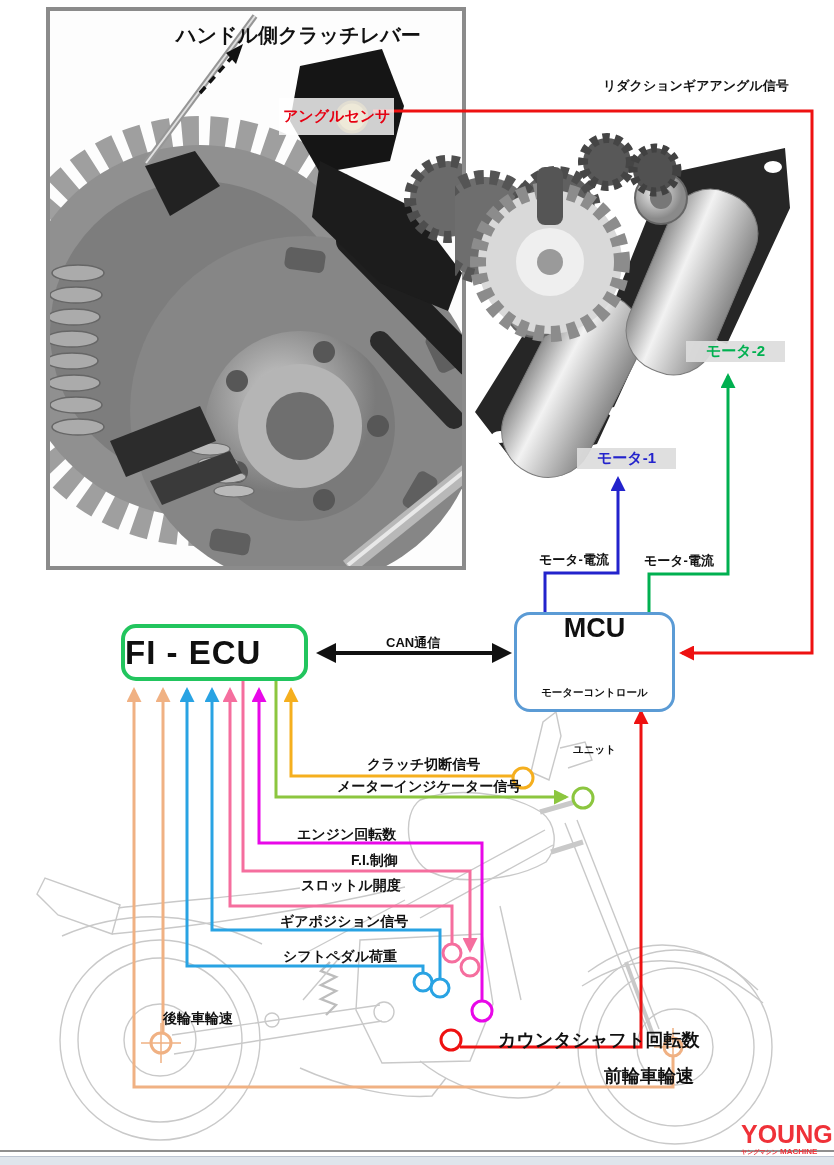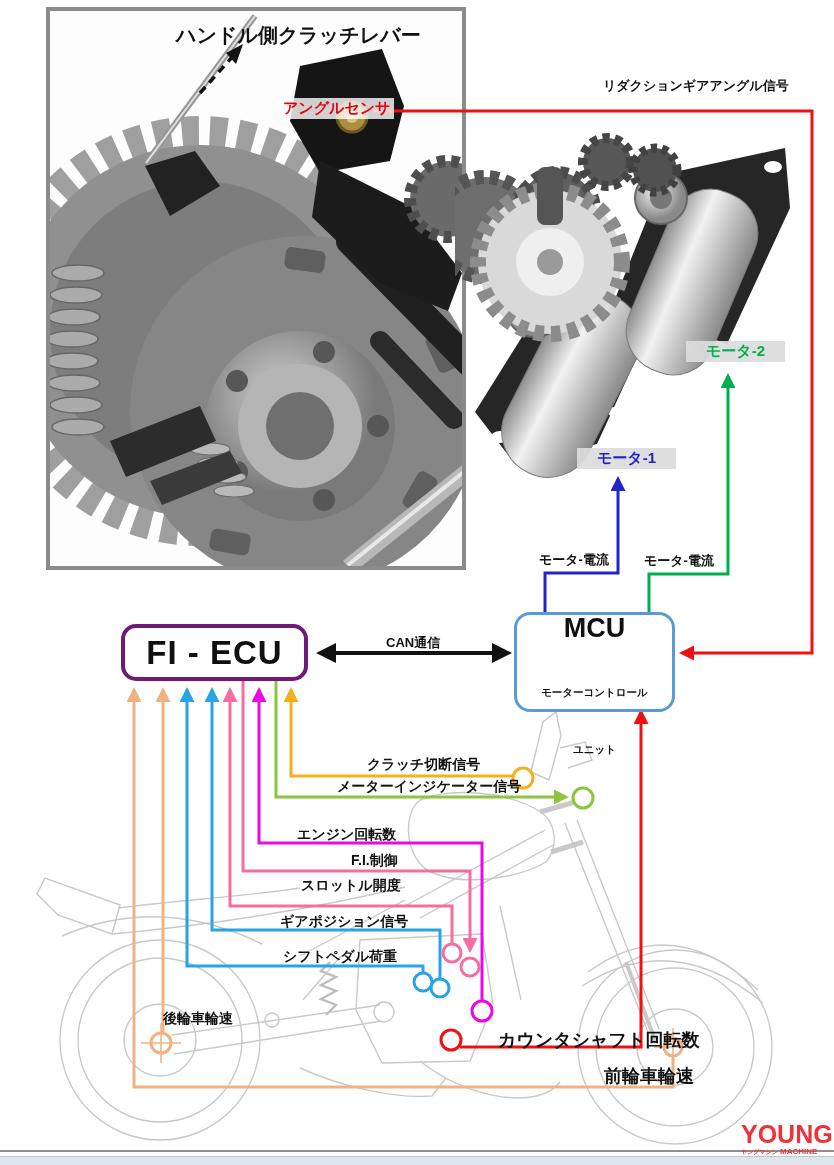--- a/index.html
+++ b/index.html
@@ -3,37 +3,37 @@
 <meta charset="utf-8">
 <style>
   html,body{margin:0;padding:0;background:#fff;}
   #stage{position:relative;width:834px;height:1165px;background:#fff;overflow:hidden;
          font-family:"Liberation Sans","DejaVu Sans",sans-serif;}
   .lbl{position:absolute;white-space:nowrap;color:#111;font-weight:800;z-index:40;}
   .f13{font-size:13px;} .f14{font-size:14px;} .f15{font-size:18px;margin-left:22px;} .f20{font-size:20px;}
   svg{display:block;}
   
   #ecu-box{position:absolute;left:121px;top:624px;width:187px;height:57px;background:#fff;
-    border:4px solid #701a75;border-radius:15px;display:flex;align-items:center;justify-content:center;
+    border:4px solid #22c55e;border-radius:15px;display:flex;align-items:center;justify-content:flex-start;
     z-index:35;box-sizing:border-box;}
   #ecu-box .t{font-size:33px;font-weight:800;letter-spacing:1px;color:#101010;}
   #mcu-box{position:absolute;left:514px;top:612px;width:161px;height:100px;background:#fff;
     border:3px solid #5B9BD5;border-radius:16px;display:flex;flex-direction:column;align-items:center;
     justify-content:flex-start;z-index:35;box-sizing:border-box;gap:44px;}
   #mcu-box .t{font-size:27px;font-weight:800;color:#101010;line-height:1.0;}
   #mcu-box .s{font-size:10.5px;font-weight:700;color:#101010;line-height:1.2;text-align:center;}
   
   #photo{position:absolute;left:46px;top:7px;width:420px;height:563px;background:#fdfdfd;
     border:4px solid #8b8b8b;box-sizing:border-box;z-index:10;overflow:hidden;}
   #motorart{position:absolute;left:455px;top:112px;width:335px;height:400px;z-index:10;}
   
   .pill{position:absolute;z-index:40;font-weight:800;font-size:15px;padding:1px 20px;
         background:rgba(220,220,220,0.92);}
   #angle-sensor-lbl{position:absolute;left:279px;top:98px;z-index:40;color:#E60012;font-weight:800;
-        font-size:15px;background:rgba(255,255,255,0.8);padding:1px 4px;}
+        font-size:15px;background:rgba(255,255,255,0.8);padding:9px 4px;}
   
   #logo{position:absolute;left:741px;top:1122px;z-index:40;text-align:left;line-height:1;}
   #logo .y{font-size:25px;font-weight:900;color:#EF3138;letter-spacing:0px;}
   #logo .m{font-size:8px;font-weight:900;color:#EF3138;margin-top:1px;}
   #ground{position:absolute;left:0;top:1150px;width:834px;height:2px;background:#8f8f8f;z-index:5;}
   #band{position:absolute;left:0;top:1156px;width:834px;height:9px;background:#dfe5ec;
         border-top:1px solid #bcc5d2;z-index:5;}
   #lines{position:absolute;left:0;top:0;z-index:30;}
   #bike{position:absolute;left:0;top:0;z-index:1;}
 </style>

